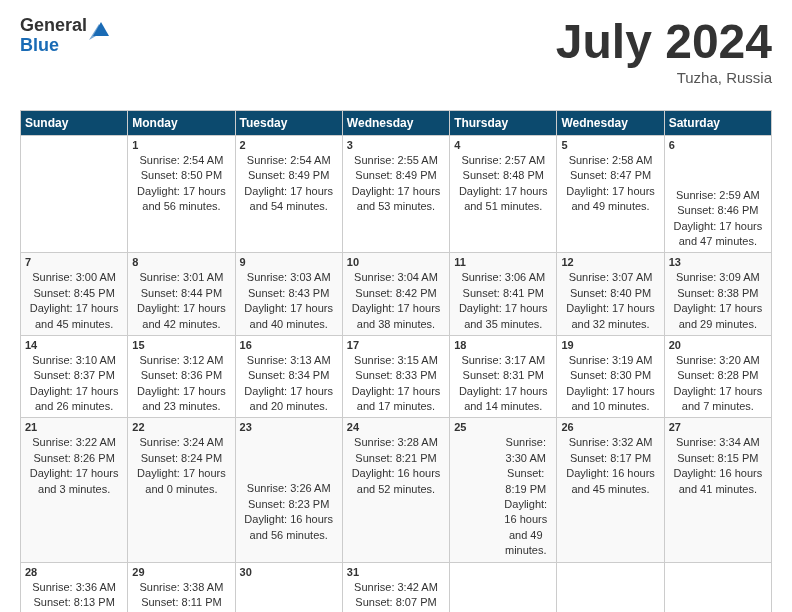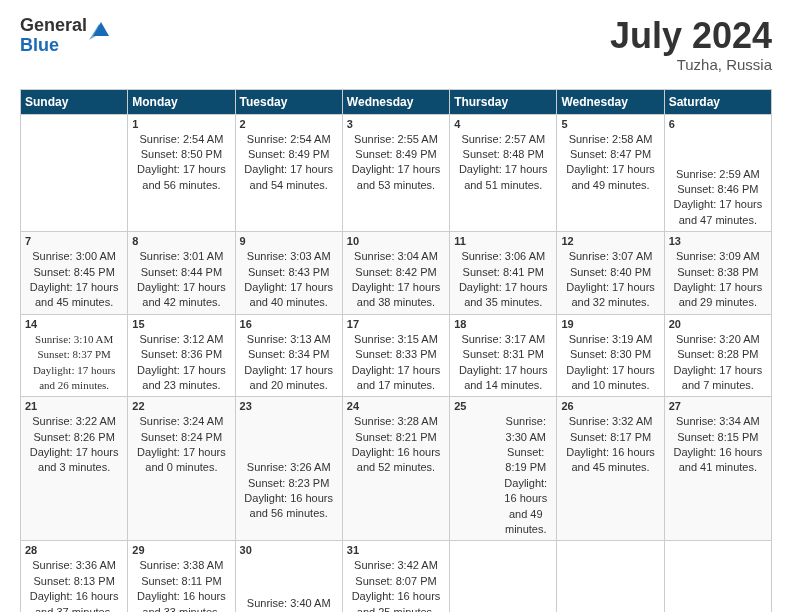--- a/index.html
+++ b/index.html
@@ -14,21 +14,21 @@
       width: 792px;
       height: 612px;
       padding: 16px 20px 10px 20px;
       display: flex;
       flex-direction: column;
     }
     .header {
       display: flex;
       justify-content: space-between;
       align-items: flex-start;
-      margin-bottom: 16px;
+      margin-bottom: 24px;
     }
     .logo {
       display: flex;
       align-items: center;
     }
     .logo-text {
       display: flex;
       flex-direction: column;
       line-height: 1.1;
     }
@@ -45,21 +45,21 @@
     .logo-icon {
       width: 22px;
       height: 22px;
       margin-left: 2px;
       margin-top: 2px;
     }
     .title-block {
       text-align: right;
     }
     .month-title {
-      font-size: 36px;
+      font-size: 48px;
       font-weight: bold;
       color: #333;
       line-height: 1.1;
     }
     .location {
       font-size: 15px;
       color: #555;
     }
     .calendar {
       width: 100%;
@@ -232,21 +232,21 @@
             <span class="day-num">13</span>
             <div class="day-info" style="white-space: pre-line;">Sunrise: 3:09 AM
 Sunset: 8:38 PM
 Daylight: 17 hours
 and 29 minutes.</div>
           </td>
         </tr>
         <tr>
           <td>
             <span class="day-num">14</span>
-            <div class="day-info" style="white-space: pre-line; font-family: Liberation Serif, serif;">Sunrise: 3:10 AM
+            <div class="day-info" style="white-space: pre-line;">Sunrise: 3:10 AM
 Sunset: 8:37 PM
 Daylight: 17 hours
 and 26 minutes.</div>
           </td>
           <td>
             <span class="day-num">15</span>
             <div class="day-info" style="white-space: pre-line;">Sunrise: 3:12 AM
 Sunset: 8:36 PM
 Daylight: 17 hours
 and 23 minutes.</div>

